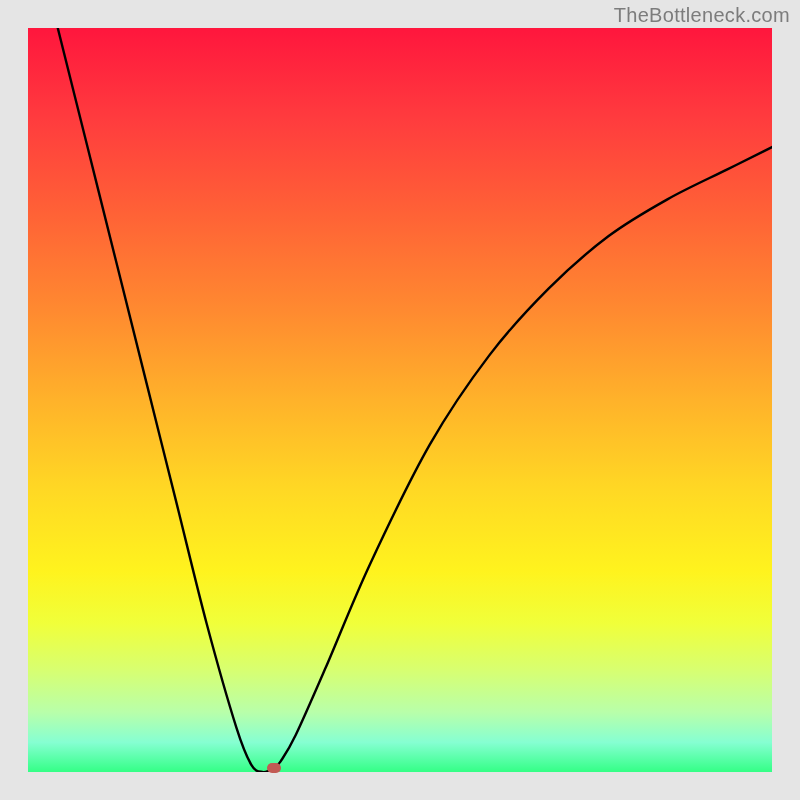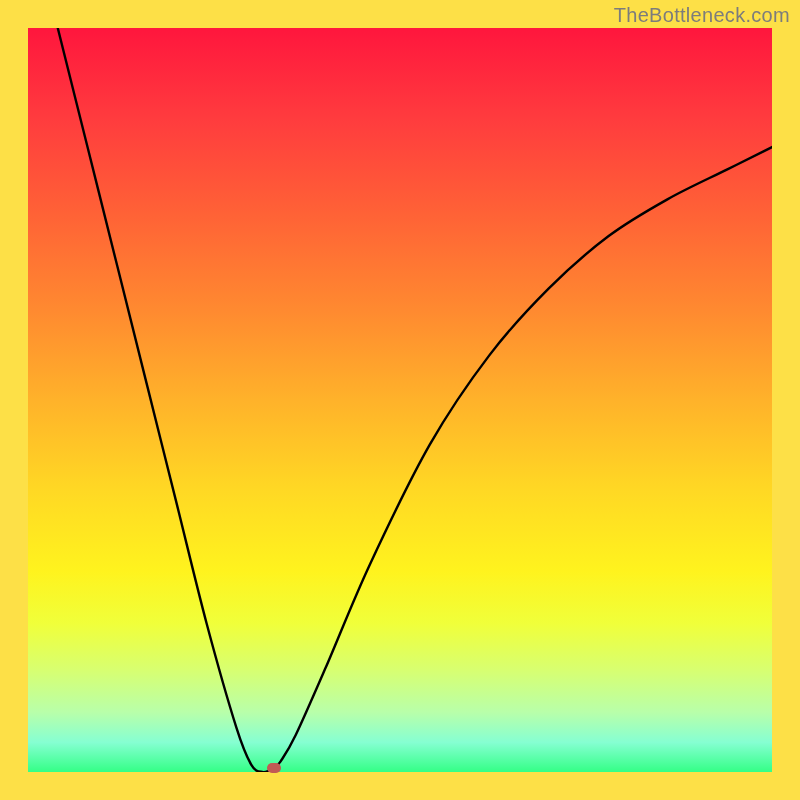--- a/index.html
+++ b/index.html
@@ -8,21 +8,21 @@
     width: 800px;
     height: 800px;
     background: #000;
     font-family: Arial, Helvetica, sans-serif;
     overflow: hidden;
   }
   .frame {
     position: relative;
     width: 800px;
     height: 800px;
-    background: #fde047;
+    background: #e5e5e5;
   }
   .plot {
     position: absolute;
     left: 28px;
     top: 28px;
     width: 744px;
     height: 744px;
     background: linear-gradient(
       to bottom,
       #ff163d 0%,

